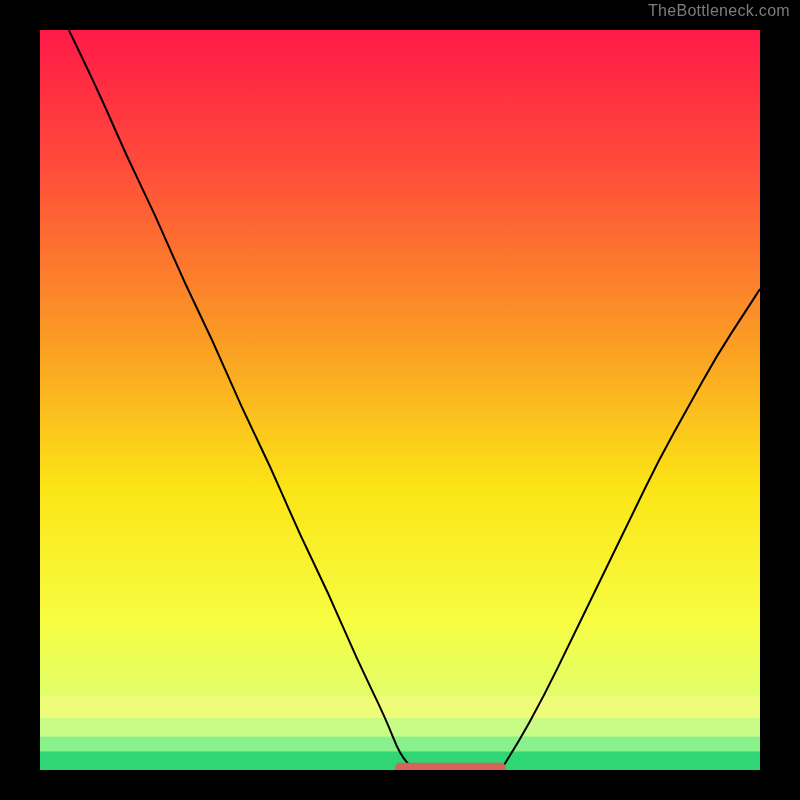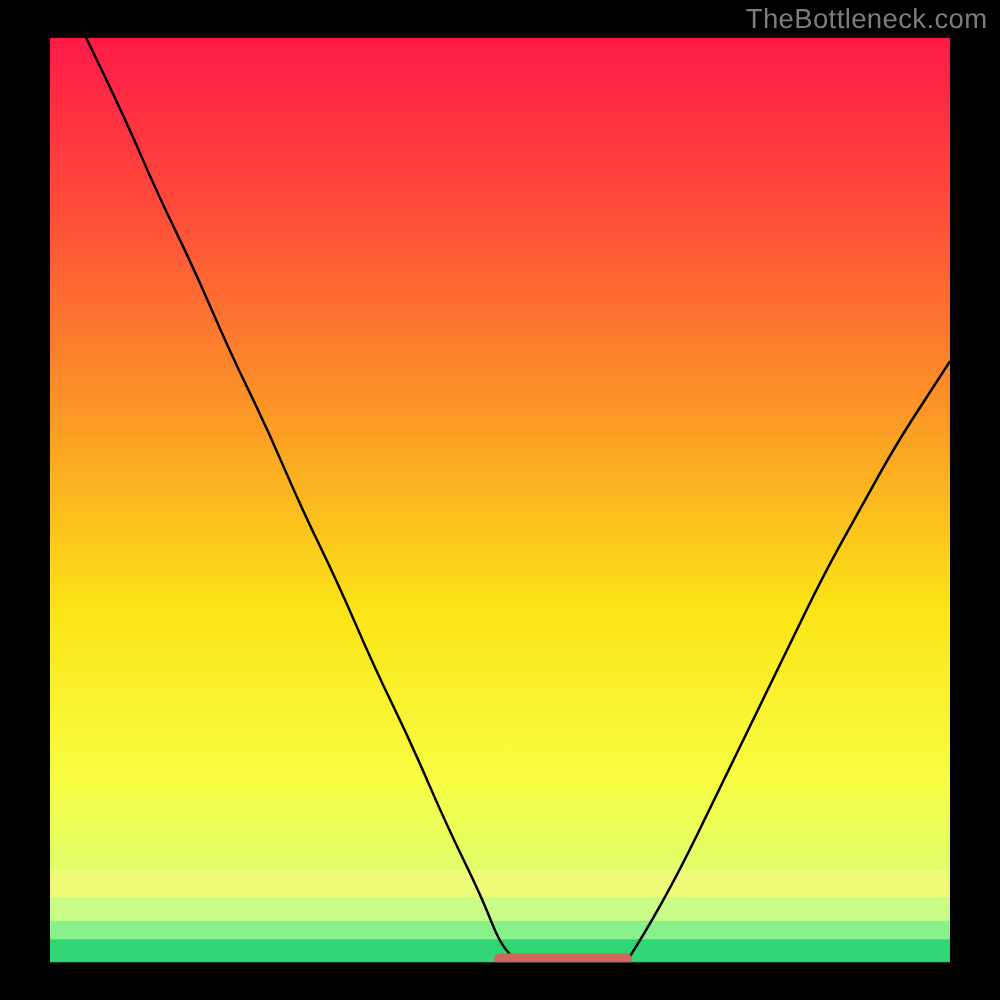--- a/index.html
+++ b/index.html
@@ -15,21 +15,21 @@
     position: relative;
     width: 800px;
     height: 800px;
     background: #000;
   }
   .watermark {
     position: absolute;
     top: 2px;
     right: 10px;
     color: #7c7c7c;
-    font-size: 22px;
+    font-size: 16px;
     font-weight: 500;
     letter-spacing: 0.3px;
     z-index: 20;
   }
   .plot-wrap {
     
     position: absolute;
     left: 40px;
     top: 30px;
     width: 720px;

